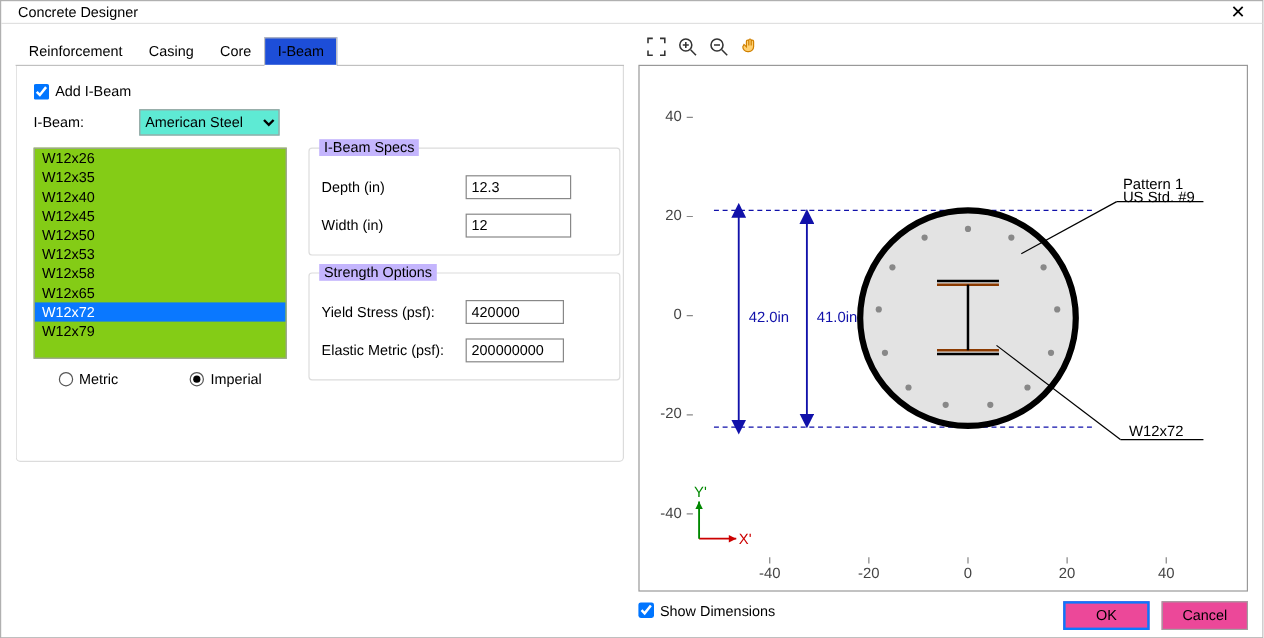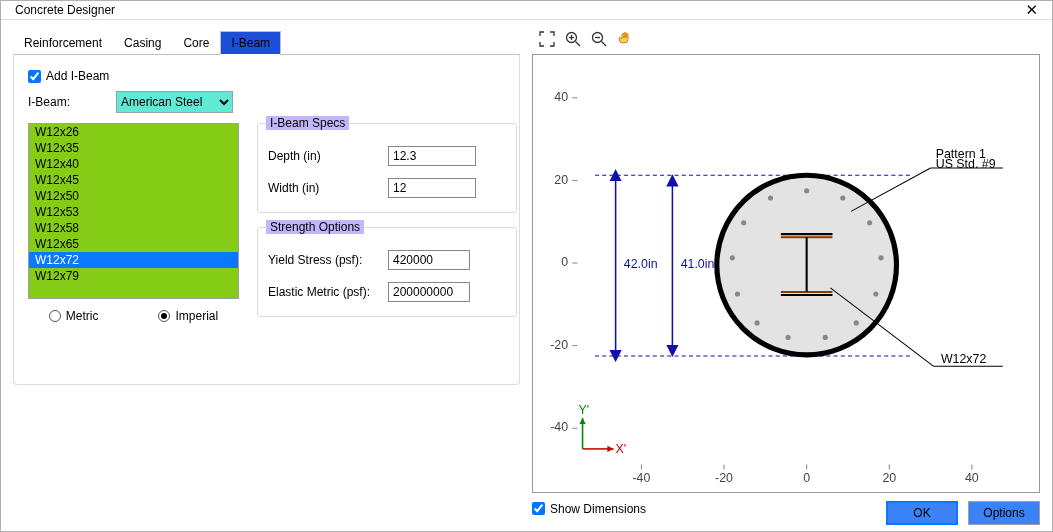--- a/index.html
+++ b/index.html
@@ -34,21 +34,21 @@
   .radios { display: flex; gap: 60px; justify-content: center; margin-top: 10px; }
   .radio { display: flex; align-items: center; gap: 5px; }
   .radio .r { width: 12px; height: 12px; border-radius: 50%; border: 1px solid #555; display: inline-flex; align-items: center; justify-content: center; }
   .radio .r.on::after { content: ""; width: 6px; height: 6px; background: #000; border-radius: 50%; }
   
   .toolbar { display: flex; gap: 8px; margin: 0 0 6px 6px; align-items: center; }
   .toolbar svg, .toolbar .glyph { width: 18px; height: 18px; cursor: pointer; }
   .plot { flex: 1; border: 1px solid #999; position: relative; background: #fff; overflow: hidden; }
   .footer { display: flex; align-items: center; margin-top: 8px; gap: 10px; }
   .footer .spacer { flex: 1; }
-  .btn { width: 72px; height: 24px; border: 1px solid #a0a0a0; background: #3b82f6; cursor: pointer; display: flex; align-items: center; justify-content: center; }
+  .btn { width: 72px; height: 24px; border: 1px solid #a0a0a0; background: #ec4899; cursor: pointer; display: flex; align-items: center; justify-content: center; }
   .btn.primary { border: 2px solid #0a78ff; }
 </style>
 </head>
 <body>
 
 <div class="window">
   <div class="titlebar">
     <div class="title">Concrete Designer</div>
     <div class="close-x">✕</div>
   </div>
@@ -243,17 +243,17 @@
         </svg>
       </div>
 
       <div class="footer">
         <div class="chk">
           <input type="checkbox" checked="" style="">
           <span>Show Dimensions</span>
         </div>
         <div class="spacer"></div>
         <div class="btn primary">OK</div>
-        <div class="btn">Options</div>
+        <div class="btn">Cancel</div>
       </div>
     </div>
   </div>
 </div>
 
 </body></html>

